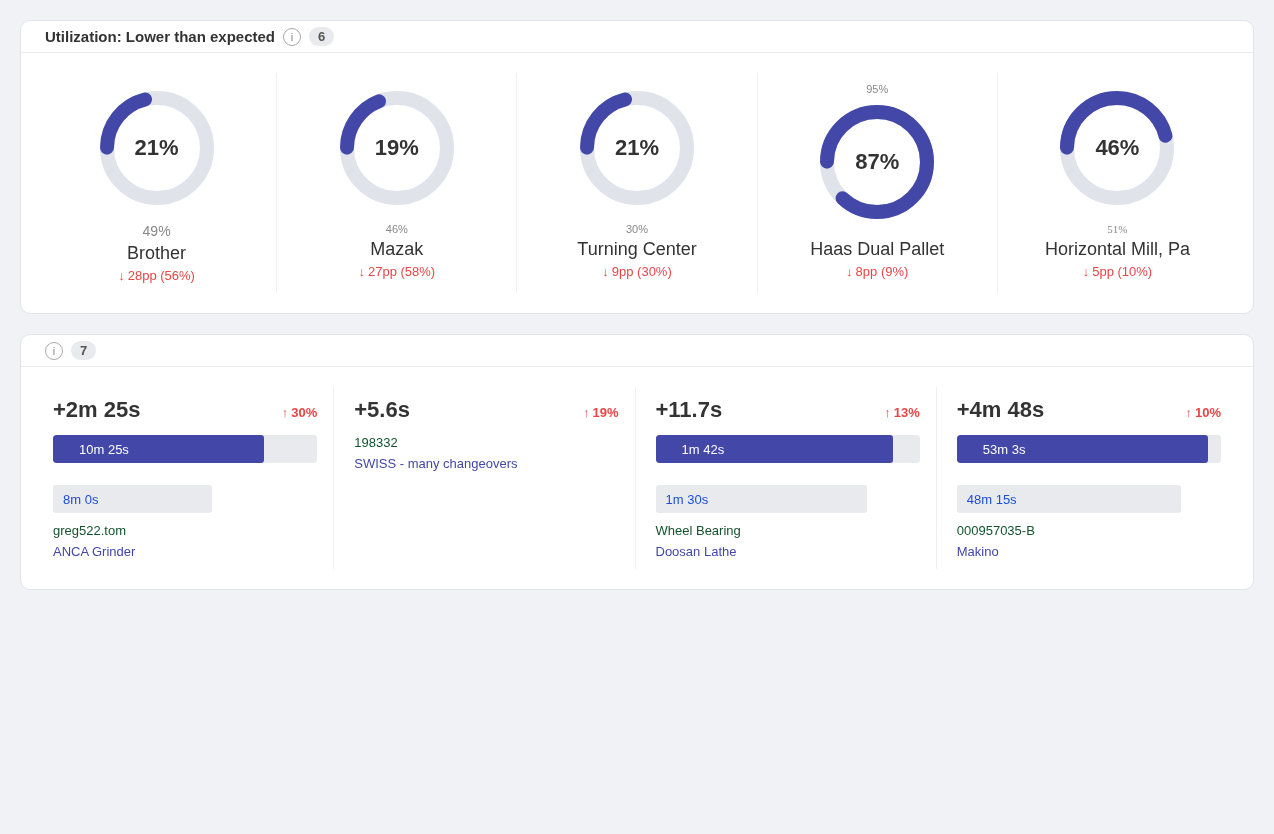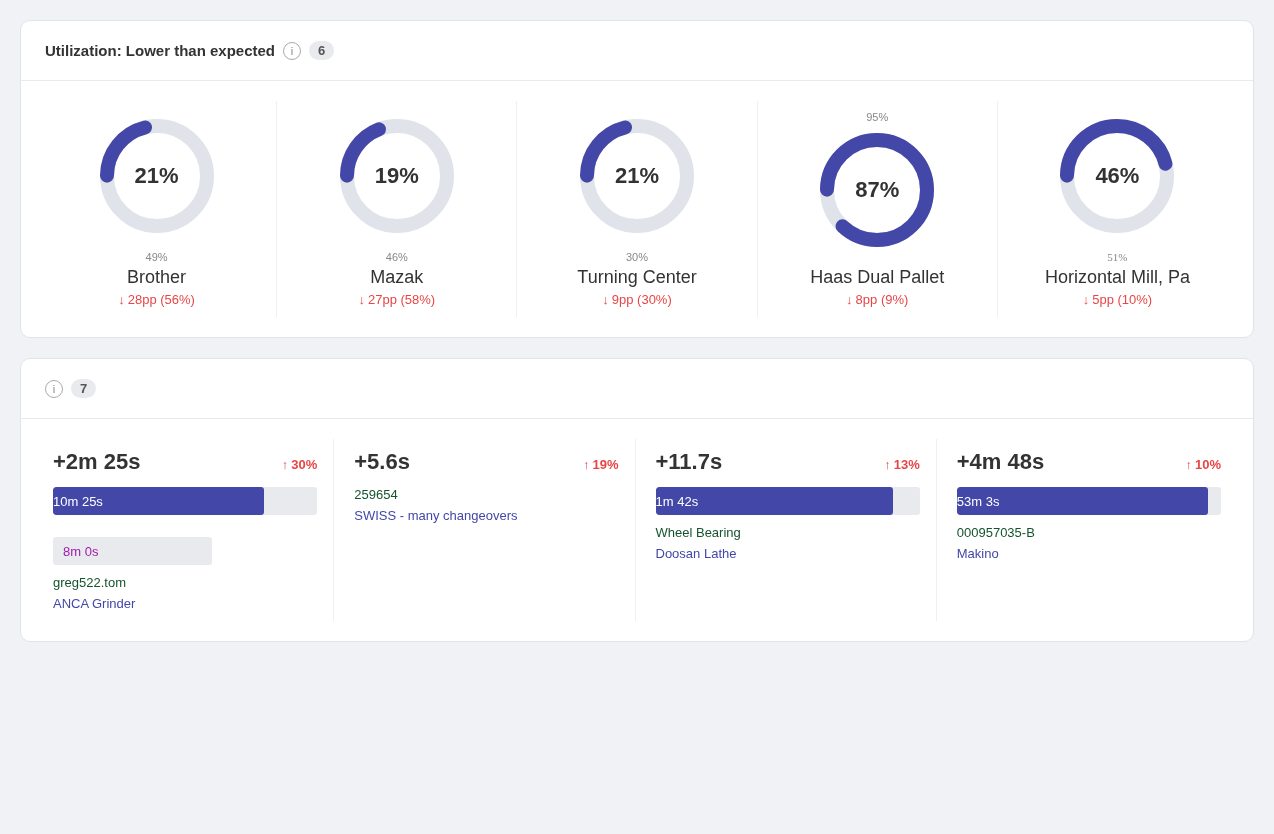--- a/index.html
+++ b/index.html
@@ -12,21 +12,21 @@
 
     .panel {
       background: #fff;
       border: 1px solid #e0e4ea;
       border-radius: 10px;
       margin-bottom: 20px;
       overflow: hidden;
     }
 
     .panel-header {
-      padding: 20px 24px;
+      padding: 6px 24px;
       border-bottom: 1px solid #e8eaed;
       display: flex;
       align-items: center;
       gap: 8px;
       font-size: 15px;
       font-weight: 600;
       color: #333;
     }
 
     .info-badge {
@@ -157,35 +157,35 @@
       overflow: hidden;
       margin-bottom: 2px;
     }
 
     .bar-fill {
       height: 100%;
       background: #4247a8;
       border-radius: 3px;
       display: flex;
       align-items: center;
-      padding-left: 0;
+      padding-left: 26px;
       color: #fff;
       font-size: 13px;
       font-weight: 500;
     }
 
     .bar-expected {
       height: 28px;
       background: #e8eaed;
       border-radius: 3px;
       display: flex;
       align-items: center;
       padding-left: 10px;
       font-size: 13px;
-      color: #a21caf;
+      color: #1d4ed8;
       margin-top: 22px;
     }
 
     .cycle-part {
       font-size: 13px;
       color: #14532d;
       margin-top: 10px;
     }
 
     .cycle-machine {
@@ -213,21 +213,21 @@
       
     <svg viewBox="0 0 130 130" width="130" height="130">
 
       <circle cx="65" cy="65" r="50" fill="none" stroke="#e0e4ea" stroke-width="14"></circle>
 
       <circle cx="65" cy="65" r="50" fill="none" stroke="#4247a8" stroke-width="14" stroke-dasharray="65.97344572538566 248.18581963359367" stroke-dashoffset="78.53981633974483" stroke-linecap="round" transform="rotate(-90 65 65)"></circle>
     </svg>
   
       <div class="donut-center">21%</div>
     </div>
-    <div style="font-size:11px;color:#888;text-align:right;margin-top:2px;">49%</div>
+    <div style="font-size:14px;color:#888;text-align:right;margin-top:2px;">49%</div>
     <div class="machine-name">Brother</div>
     <div class="machine-delta arrow-down">
       <span>↓</span>
           <span>28pp (56%)</span>
     </div>
   </div>
       <div class="machine-card">
 
     <div class="donut-wrapper">
       
@@ -338,53 +338,59 @@
     <div class="cycle-machine">ANCA Grinder</div>
   </div>
       <div class="cycle-card">
     <div class="cycle-header">
       <span class="cycle-delta-main">+5.6s</span>
       <span class="cycle-pct arrow-up">
         <span>↑</span>
             <span>19%</span>
       </span>
     </div>
-    <div class="cycle-part">259654</div>
+    <div class="cycle-part">198332</div>
     <div class="cycle-machine">SWISS - many changeovers</div>
   </div>
       <div class="cycle-card">
     <div class="cycle-header">
       <span class="cycle-delta-main">+11.7s</span>
       <span class="cycle-pct arrow-up">
         <span>↑</span>
             <span>13%</span>
       </span>
     </div>
     <div class="bar-row">
       <div class="bar-track">
         <div class="bar-fill" style="width:90%">
           1m 42s
         </div>
       </div>
     </div>
+    <div class="bar-expected" style="width:80%">
+      1m 30s
+    </div>
     <div class="cycle-part">Wheel Bearing</div>
     <div class="cycle-machine">Doosan Lathe</div>
   </div>
       <div class="cycle-card">
     <div class="cycle-header">
       <span class="cycle-delta-main">+4m 48s</span>
       <span class="cycle-pct arrow-up">
         <span>↑</span>
             <span>10%</span>
       </span>
     </div>
     <div class="bar-row">
       <div class="bar-track">
         <div class="bar-fill" style="width:95%">
           53m 3s
         </div>
       </div>
     </div>
+    <div class="bar-expected" style="width:85%">
+      48m 15s
+    </div>
     <div class="cycle-part">000957035-B</div>
     <div class="cycle-machine">Makino</div>
   </div>
     </div>
 </div>
 
 </body></html>

